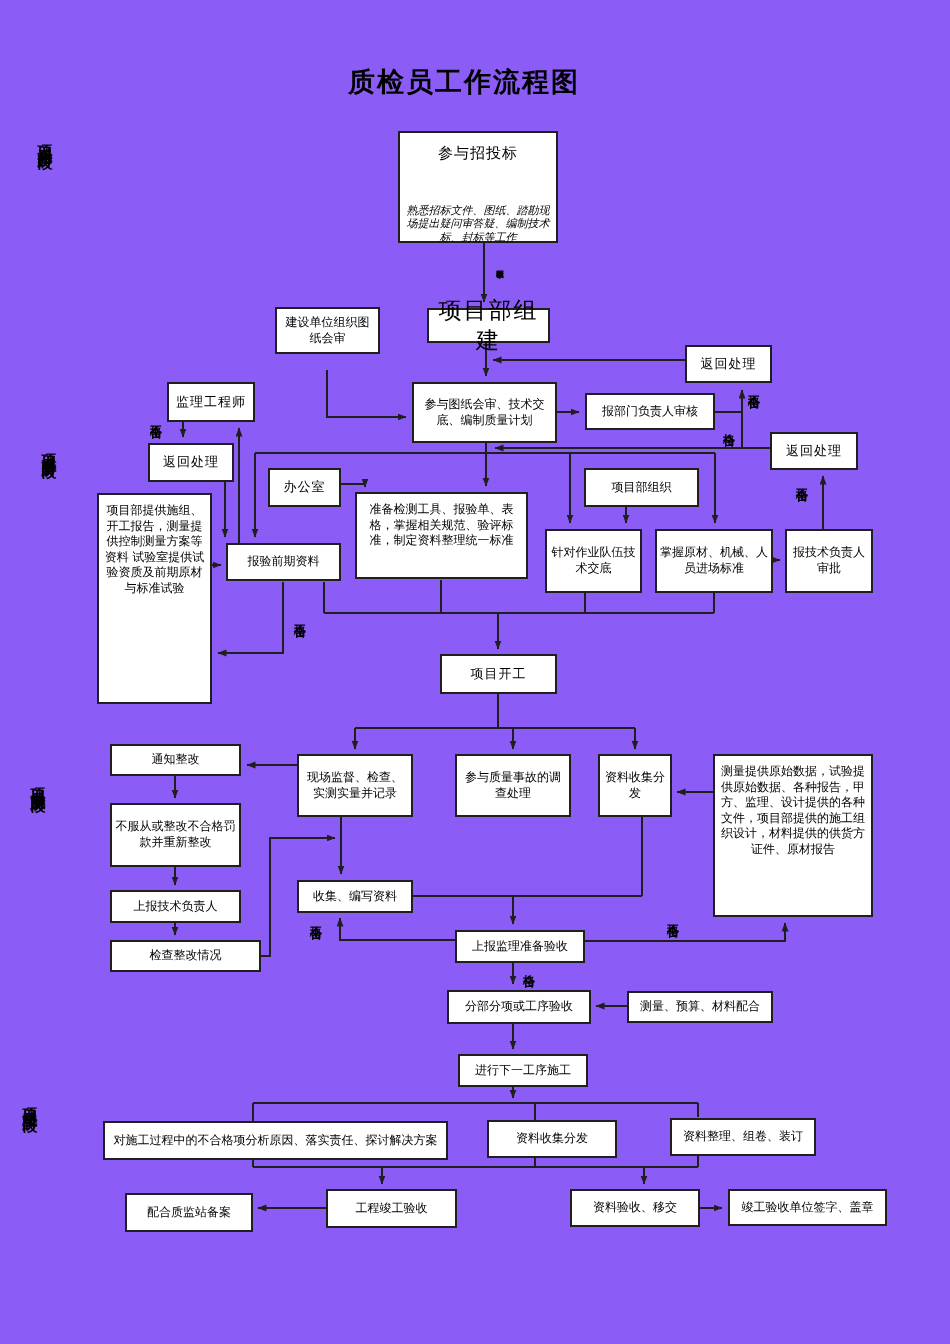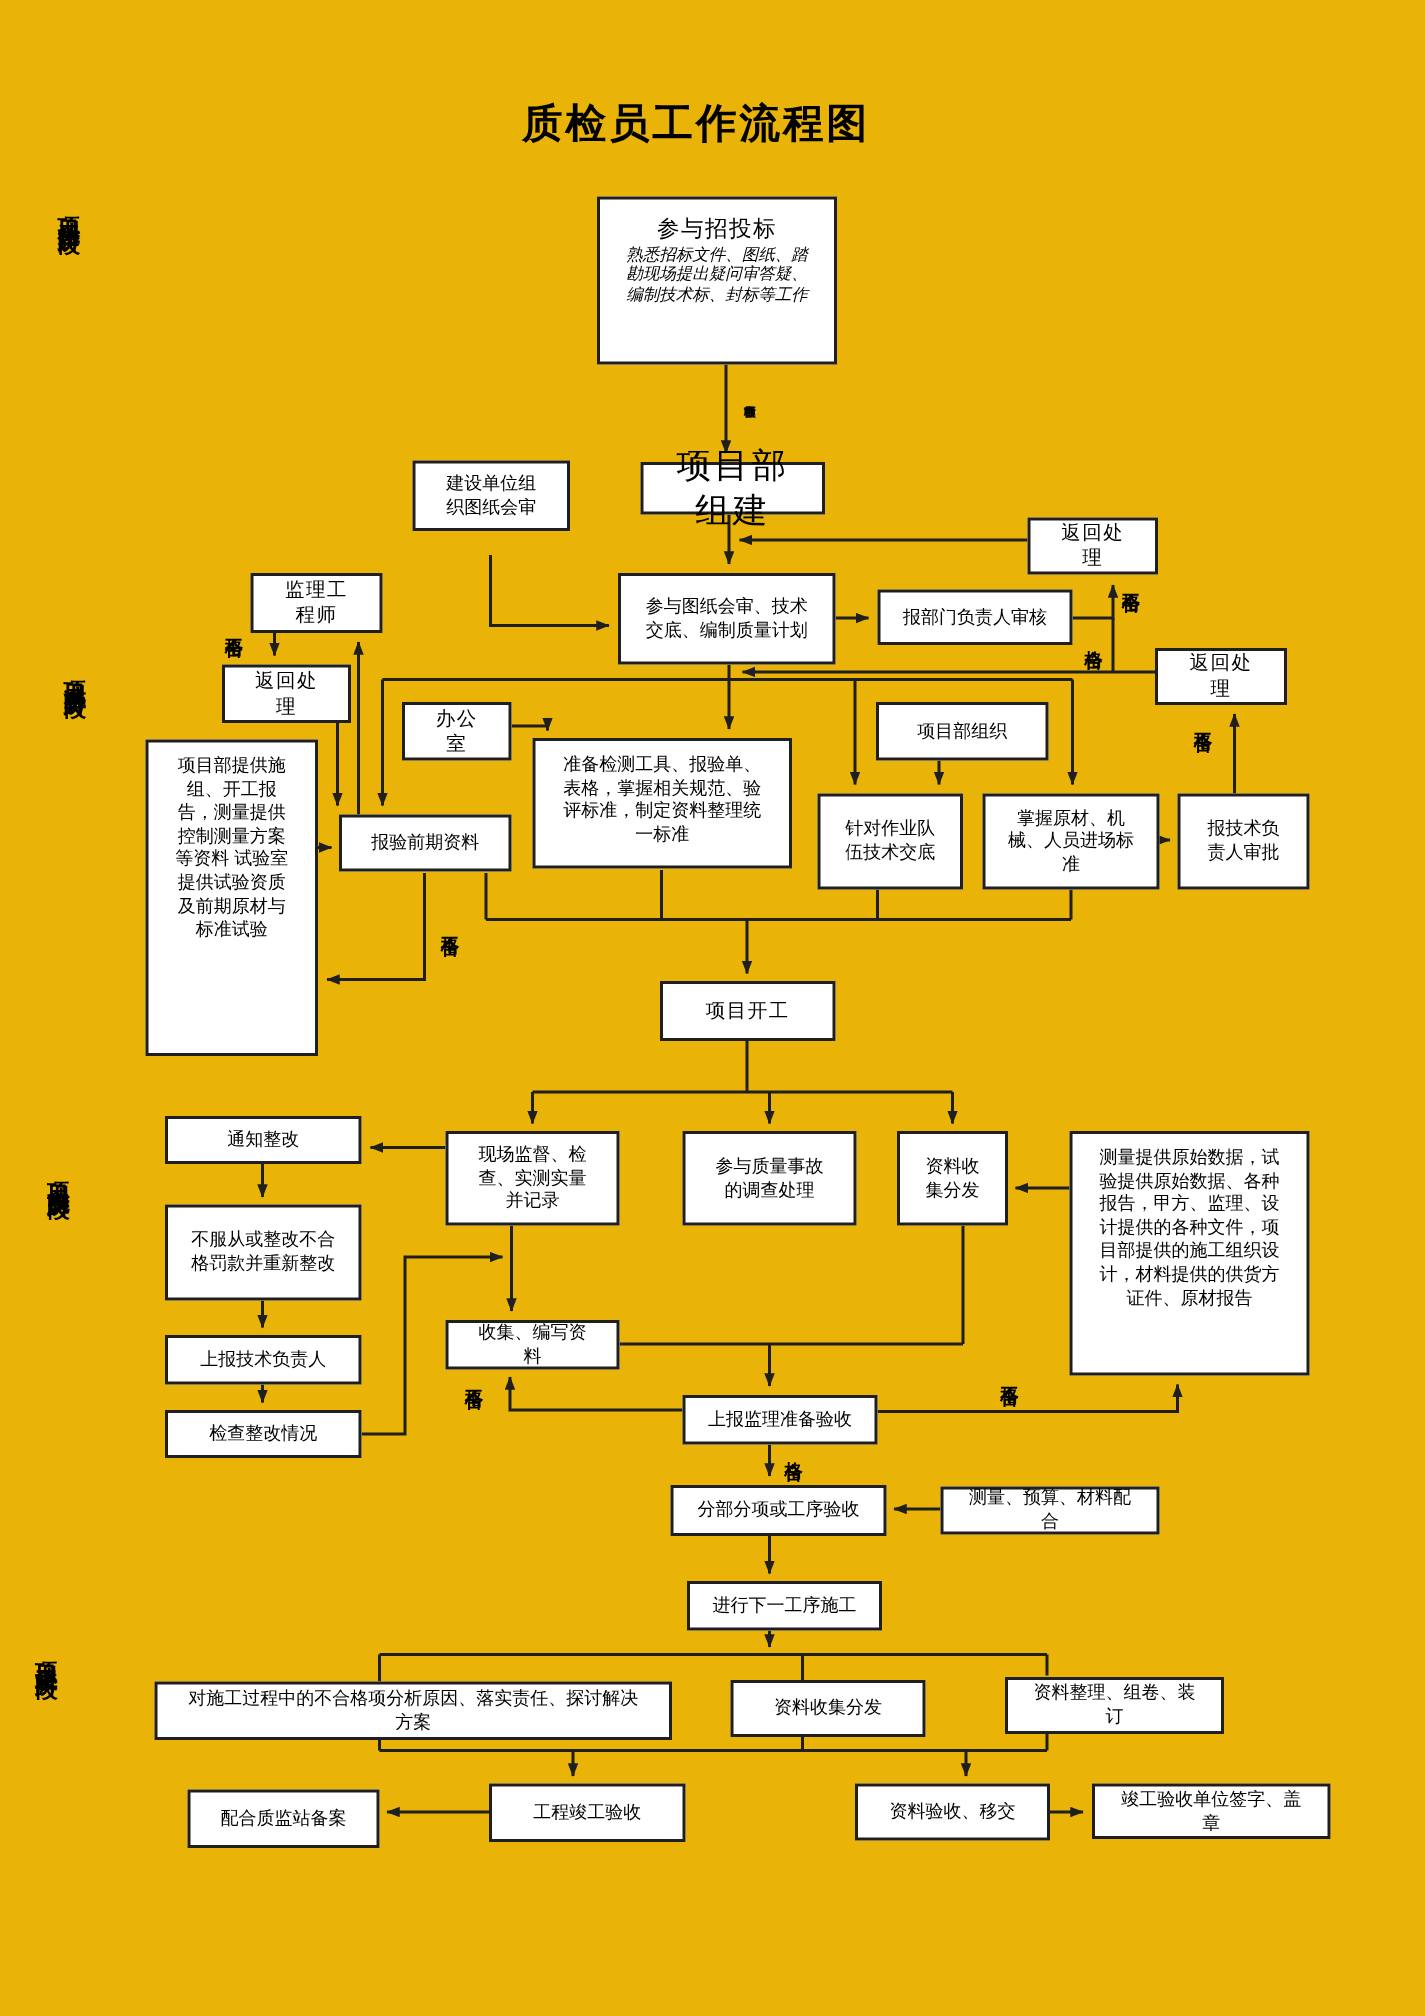--- a/index.html
+++ b/index.html
@@ -1,22 +1,22 @@
 <!DOCTYPE html>
 <html><head>
 <meta charset="utf-8">
 <style>
   html,body{margin:0;padding:0;background:#fff;}
-  .canvas{position:relative;width:950px;height:1344px;background:#eab308;overflow:hidden;
+  .canvas{position:relative;width:950px;height:1344px;background:#8b5cf6;overflow:hidden;
           font-family:"Liberation Sans",sans-serif;color:#000;}
   .title{position:absolute;left:0;top:64px;width:928px;text-align:center;
          font-size:27px;font-weight:bold;letter-spacing:2px;}
   .node{position:absolute;box-sizing:border-box;border:2px solid #1f1f1f;background:#fff;
         display:flex;flex-direction:column;align-items:center;justify-content:center;
-        text-align:center;font-size:12px;line-height:1.3;padding:2px 15px;}
+        text-align:center;font-size:12px;line-height:1.3;padding:2px 3px;gap:40px;}
   .node.big{font-size:23px;letter-spacing:2px;}
   .node.med{font-size:13px;letter-spacing:1px;}
   .node.topalign{justify-content:flex-start;padding-top:8px;}
   .node .ttl{font-size:15px;letter-spacing:1px;margin-bottom:1px;}
   .node .bdy{font-size:11px;line-height:1.25;font-style:italic;}
   .vlabel{position:absolute;writing-mode:vertical-rl;text-orientation:upright;
           font-weight:bold;line-height:1;}
   .stage{font-size:15px;letter-spacing:2px;}
   .elabel{font-size:12px;letter-spacing:0;}
   .elabel.tiny{font-size:8px;}
@@ -139,21 +139,21 @@
   <div class="node" style="left:785px;top:529px;width:88px;height:64px;">报技术负责人审批</div>
   <div class="node med" style="left:440px;top:654px;width:117px;height:40px;">项目开工</div>
 
   <div class="node" style="left:110px;top:744px;width:131px;height:32px;">通知整改</div>
   <div class="node" style="left:297px;top:754px;width:116px;height:63px;">现场监督、检查、实测实量并记录</div>
   <div class="node" style="left:455px;top:754px;width:116px;height:63px;">参与质量事故的调查处理</div>
   <div class="node" style="left:598px;top:754px;width:74px;height:63px;">资料收集分发</div>
   <div class="node topalign" style="left:713px;top:754px;width:160px;height:163px;">测量提供原始数据，试验提供原始数据、各种报告，甲方、监理、设计提供的各种文件，项目部提供的施工组织设计，材料提供的供货方证件、原材报告</div>
   <div class="node" style="left:110px;top:803px;width:131px;height:64px;">不服从或整改不合格罚款并重新整改</div>
   <div class="node" style="left:110px;top:890px;width:131px;height:33px;">上报技术负责人</div>
-  <div class="node" style="left:110px;top:940px;width:131px;height:32px;">检查整改情况</div>
+  <div class="node" style="left:110px;top:940px;width:151px;height:32px;">检查整改情况</div>
   <div class="node" style="left:297px;top:880px;width:116px;height:33px;">收集、编写资料</div>
   <div class="node" style="left:455px;top:930px;width:130px;height:33px;">上报监理准备验收</div>
   <div class="node" style="left:447px;top:990px;width:144px;height:34px;">分部分项或工序验收</div>
   <div class="node" style="left:627px;top:991px;width:146px;height:32px;">测量、预算、材料配合</div>
   <div class="node" style="left:458px;top:1054px;width:130px;height:33px;">进行下一工序施工</div>
 
   <div class="node" style="left:103px;top:1121px;width:345px;height:39px;">对施工过程中的不合格项分析原因、落实责任、探讨解决方案</div>
   <div class="node" style="left:487px;top:1120px;width:130px;height:38px;">资料收集分发</div>
   <div class="node" style="left:670px;top:1118px;width:146px;height:38px;">资料整理、组卷、装订</div>
   <div class="node" style="left:125px;top:1193px;width:128px;height:39px;">配合质监站备案</div>

